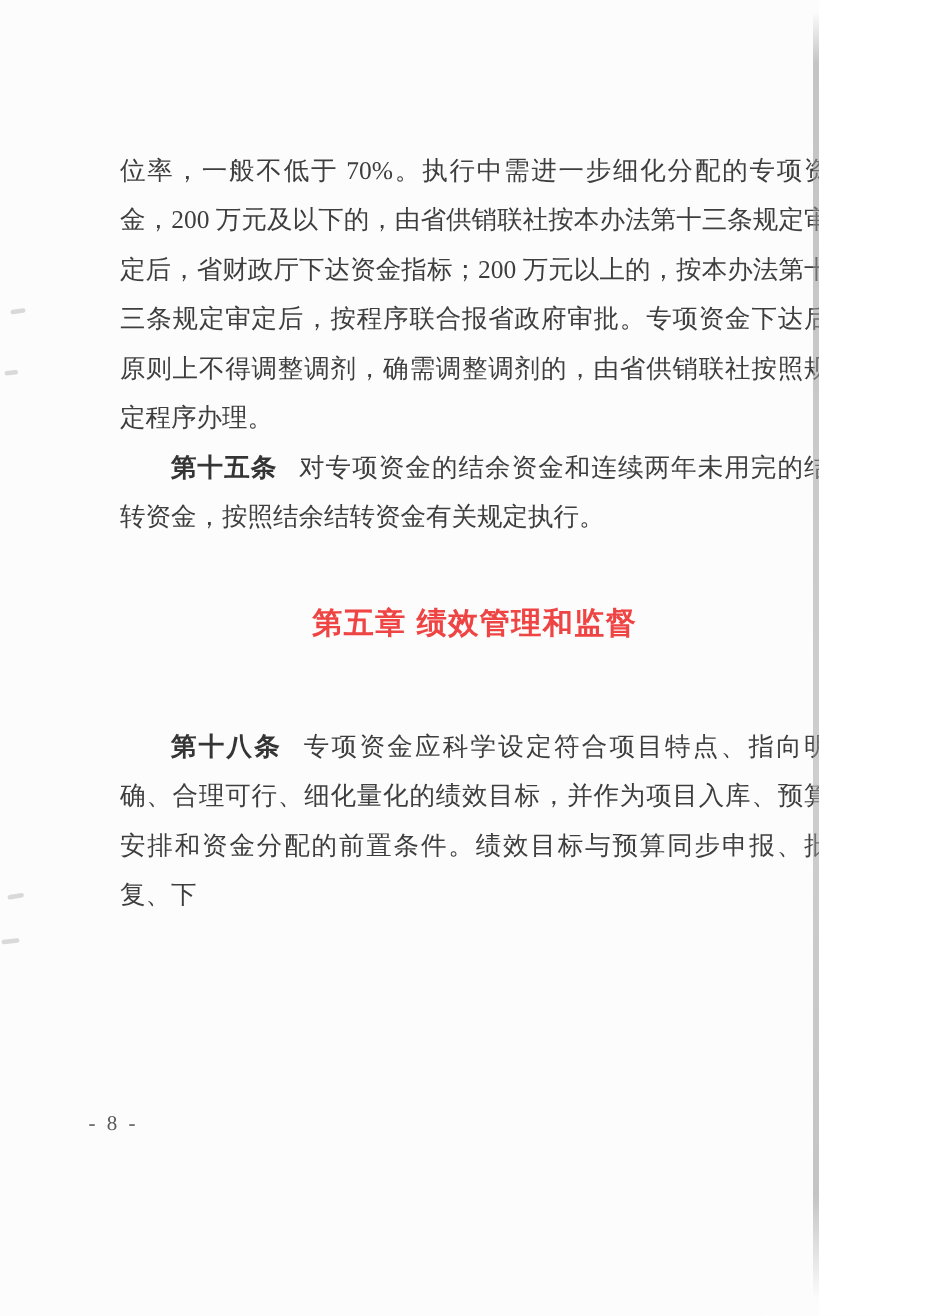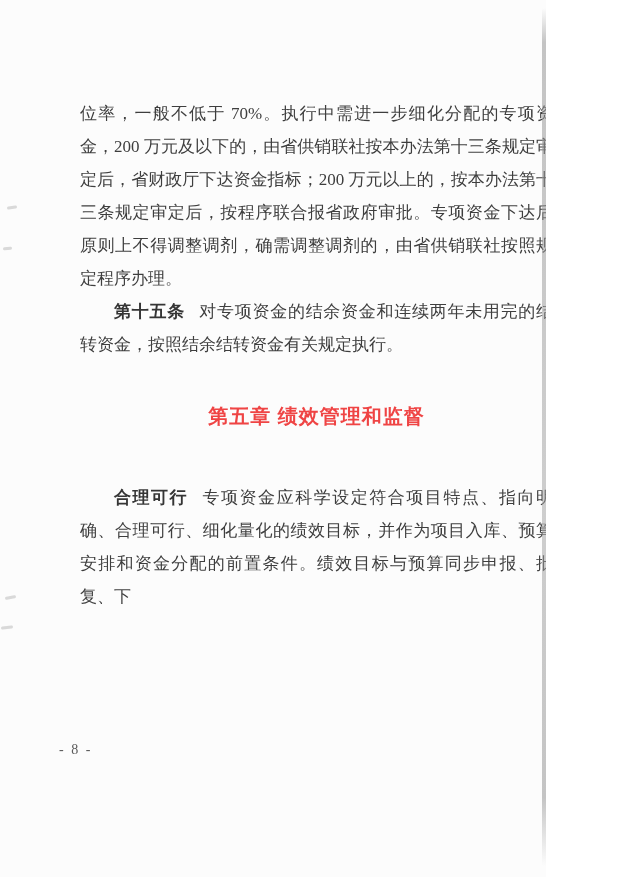--- a/index.html
+++ b/index.html
@@ -79,21 +79,21 @@
   <div class="content">
 
     <p class="para no-indent"><span>位率，一般不低于 70%。执行中需进一步细化分配的专项资金，200 万元及以下的，由省供销联社按本办法第十三条规定审定后，省财政厅下达资金指标；200 万元以上的，按本办法第十三条规定审定后，按程序联合报省政府审批。专项资金下达后原则上不得调整调剂，确需调整调剂的，由省供销联社按照规定程序办理。</span></p>
 
     <p class="para"><span class="lead">第十五条</span><span>对专项资金的结余资金和连续两年未用完的结转资金，按照结余结转资金有关规定执行。</span></p>
 
 
     <h2 class="chapter">第五章 绩效管理和监督</h2>
 
 
-    <p class="para"><span class="lead">合理可行</span><span>专项资金应科学设定符合项目特点、指向明确、合理可行、细化量化的绩效目标，并作为项目入库、预算安排和资金分配的前置条件。绩效目标与预算同步申报、批复、下</span></p>
+    <p class="para"><span class="lead">第十八条</span><span>专项资金应科学设定符合项目特点、指向明确、合理可行、细化量化的绩效目标，并作为项目入库、预算安排和资金分配的前置条件。绩效目标与预算同步申报、批复、下</span></p>
 
   </div>
 
   <div class="footer">- 8 -</div>
 
   <div class="scan-edge"></div>
   <div class="smudge s1"></div>
   <div class="smudge s2"></div>
   <div class="smudge s3"></div>
   <div class="smudge s4"></div>

